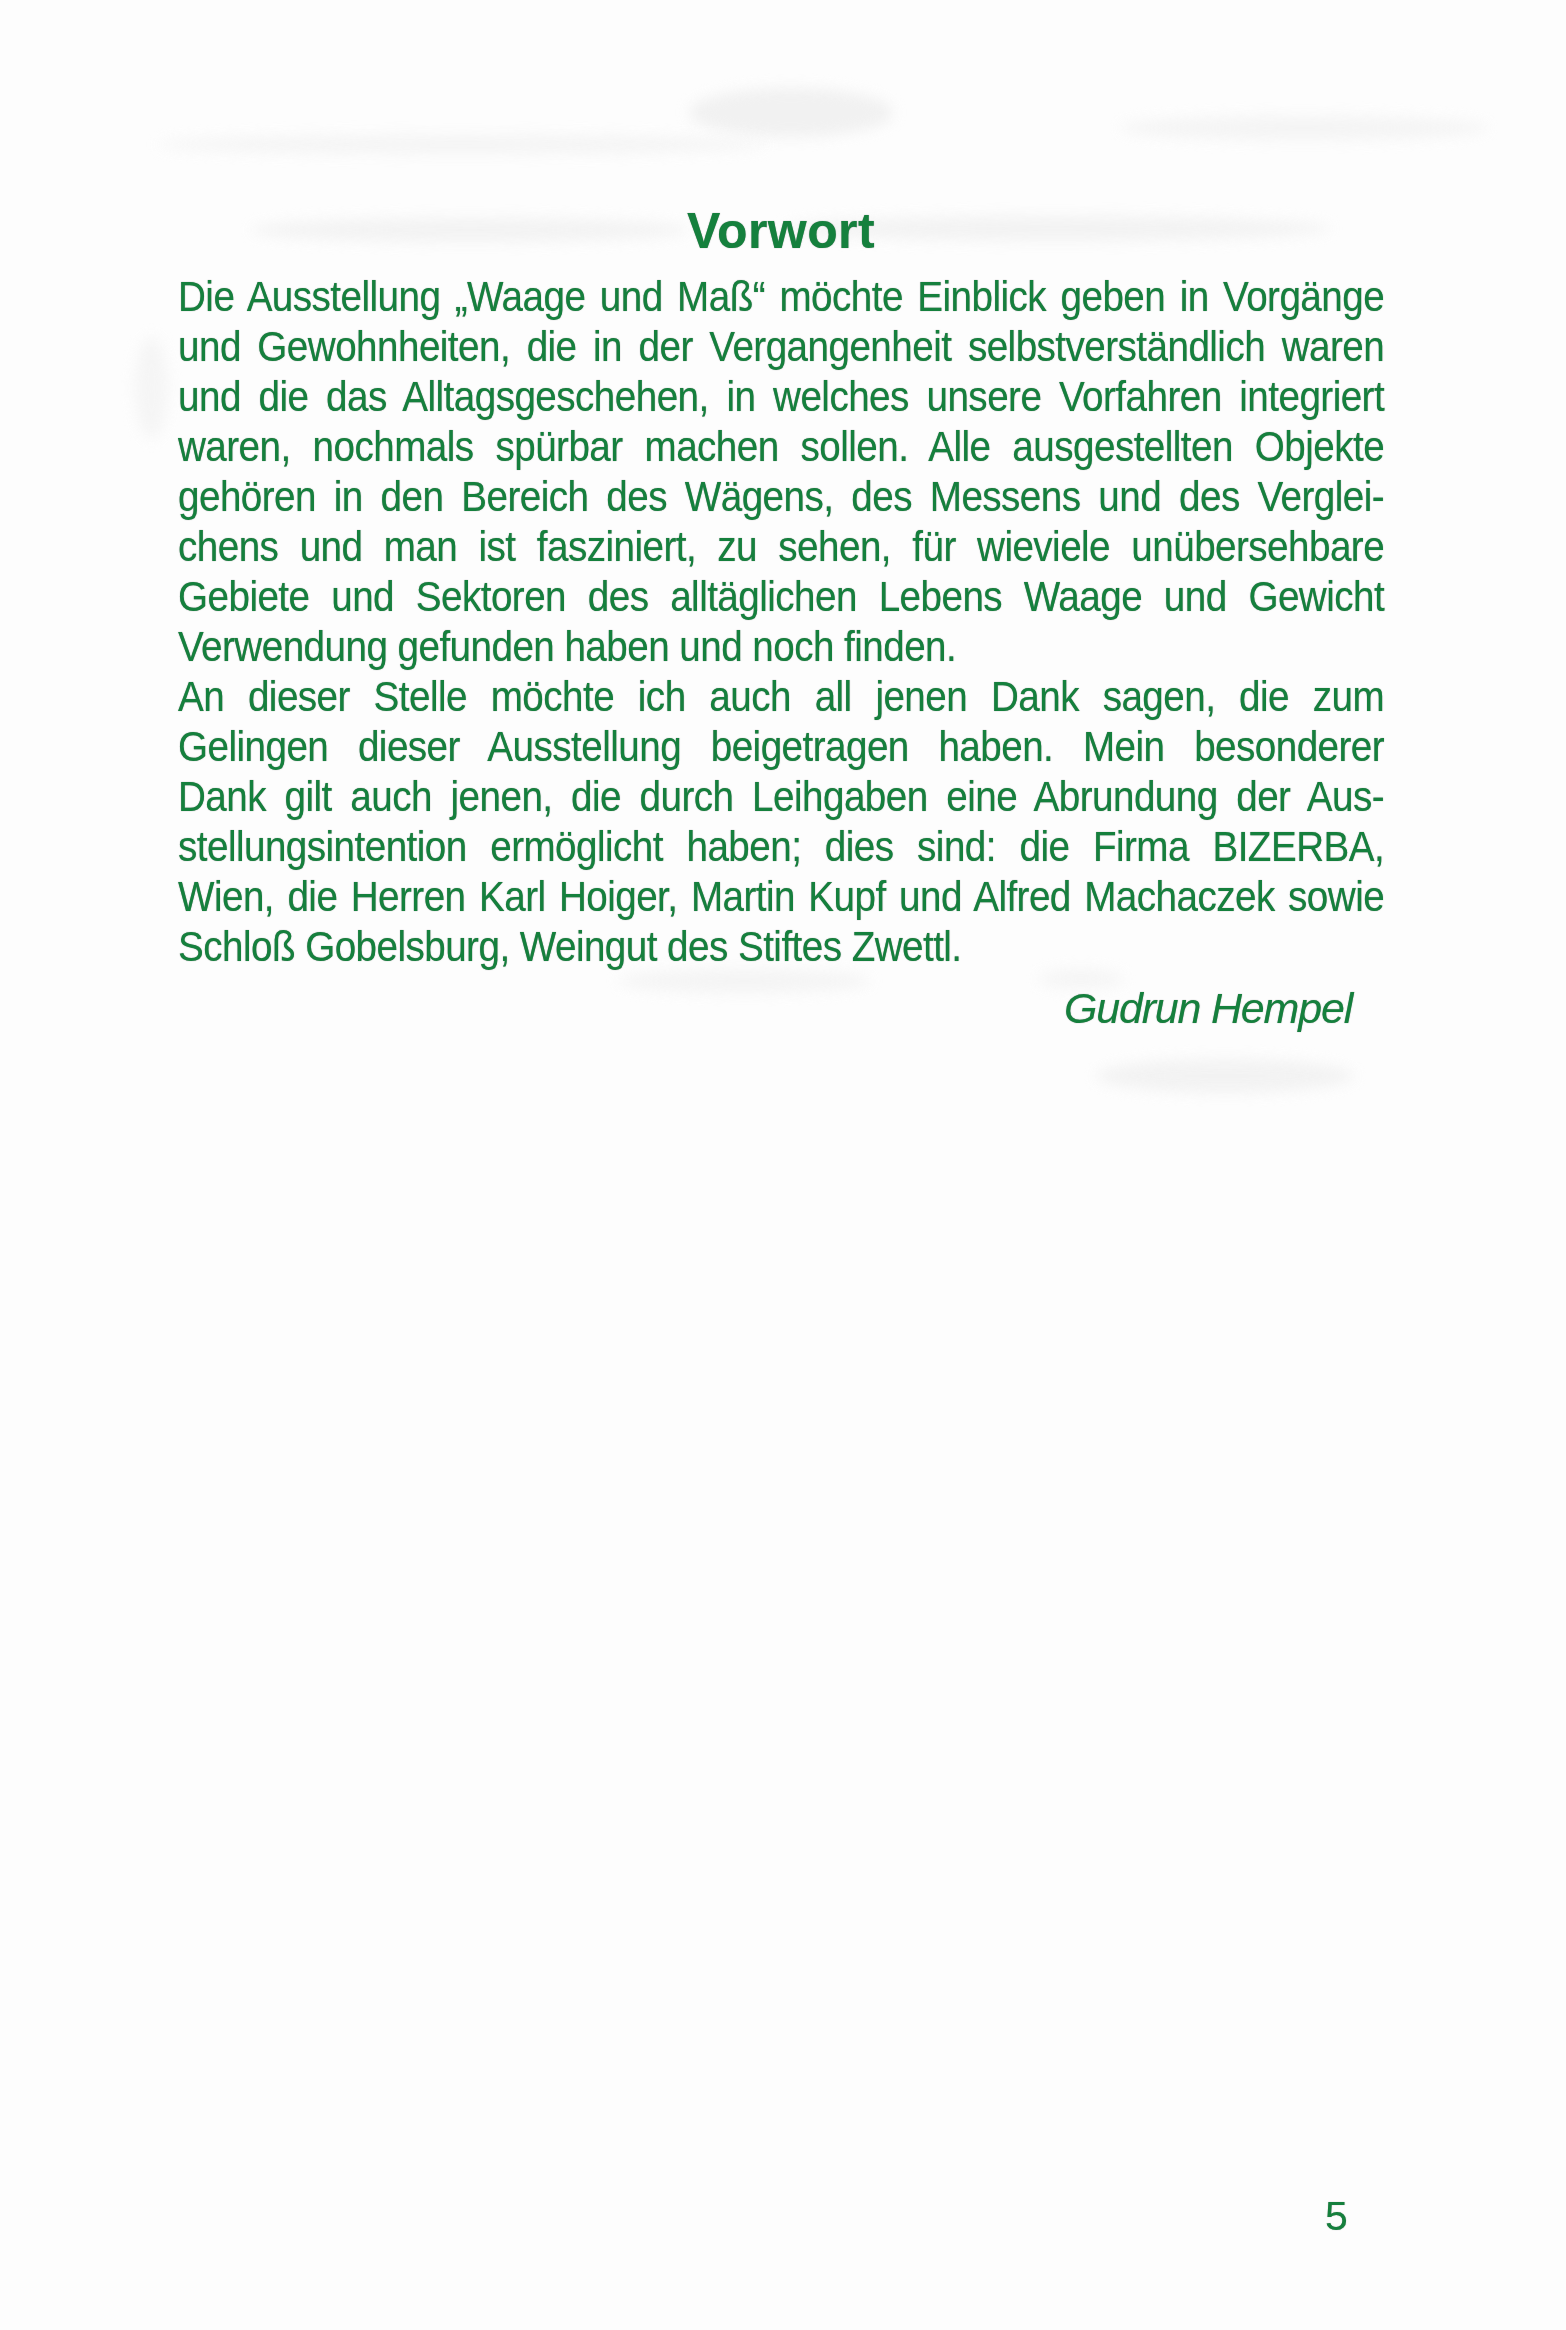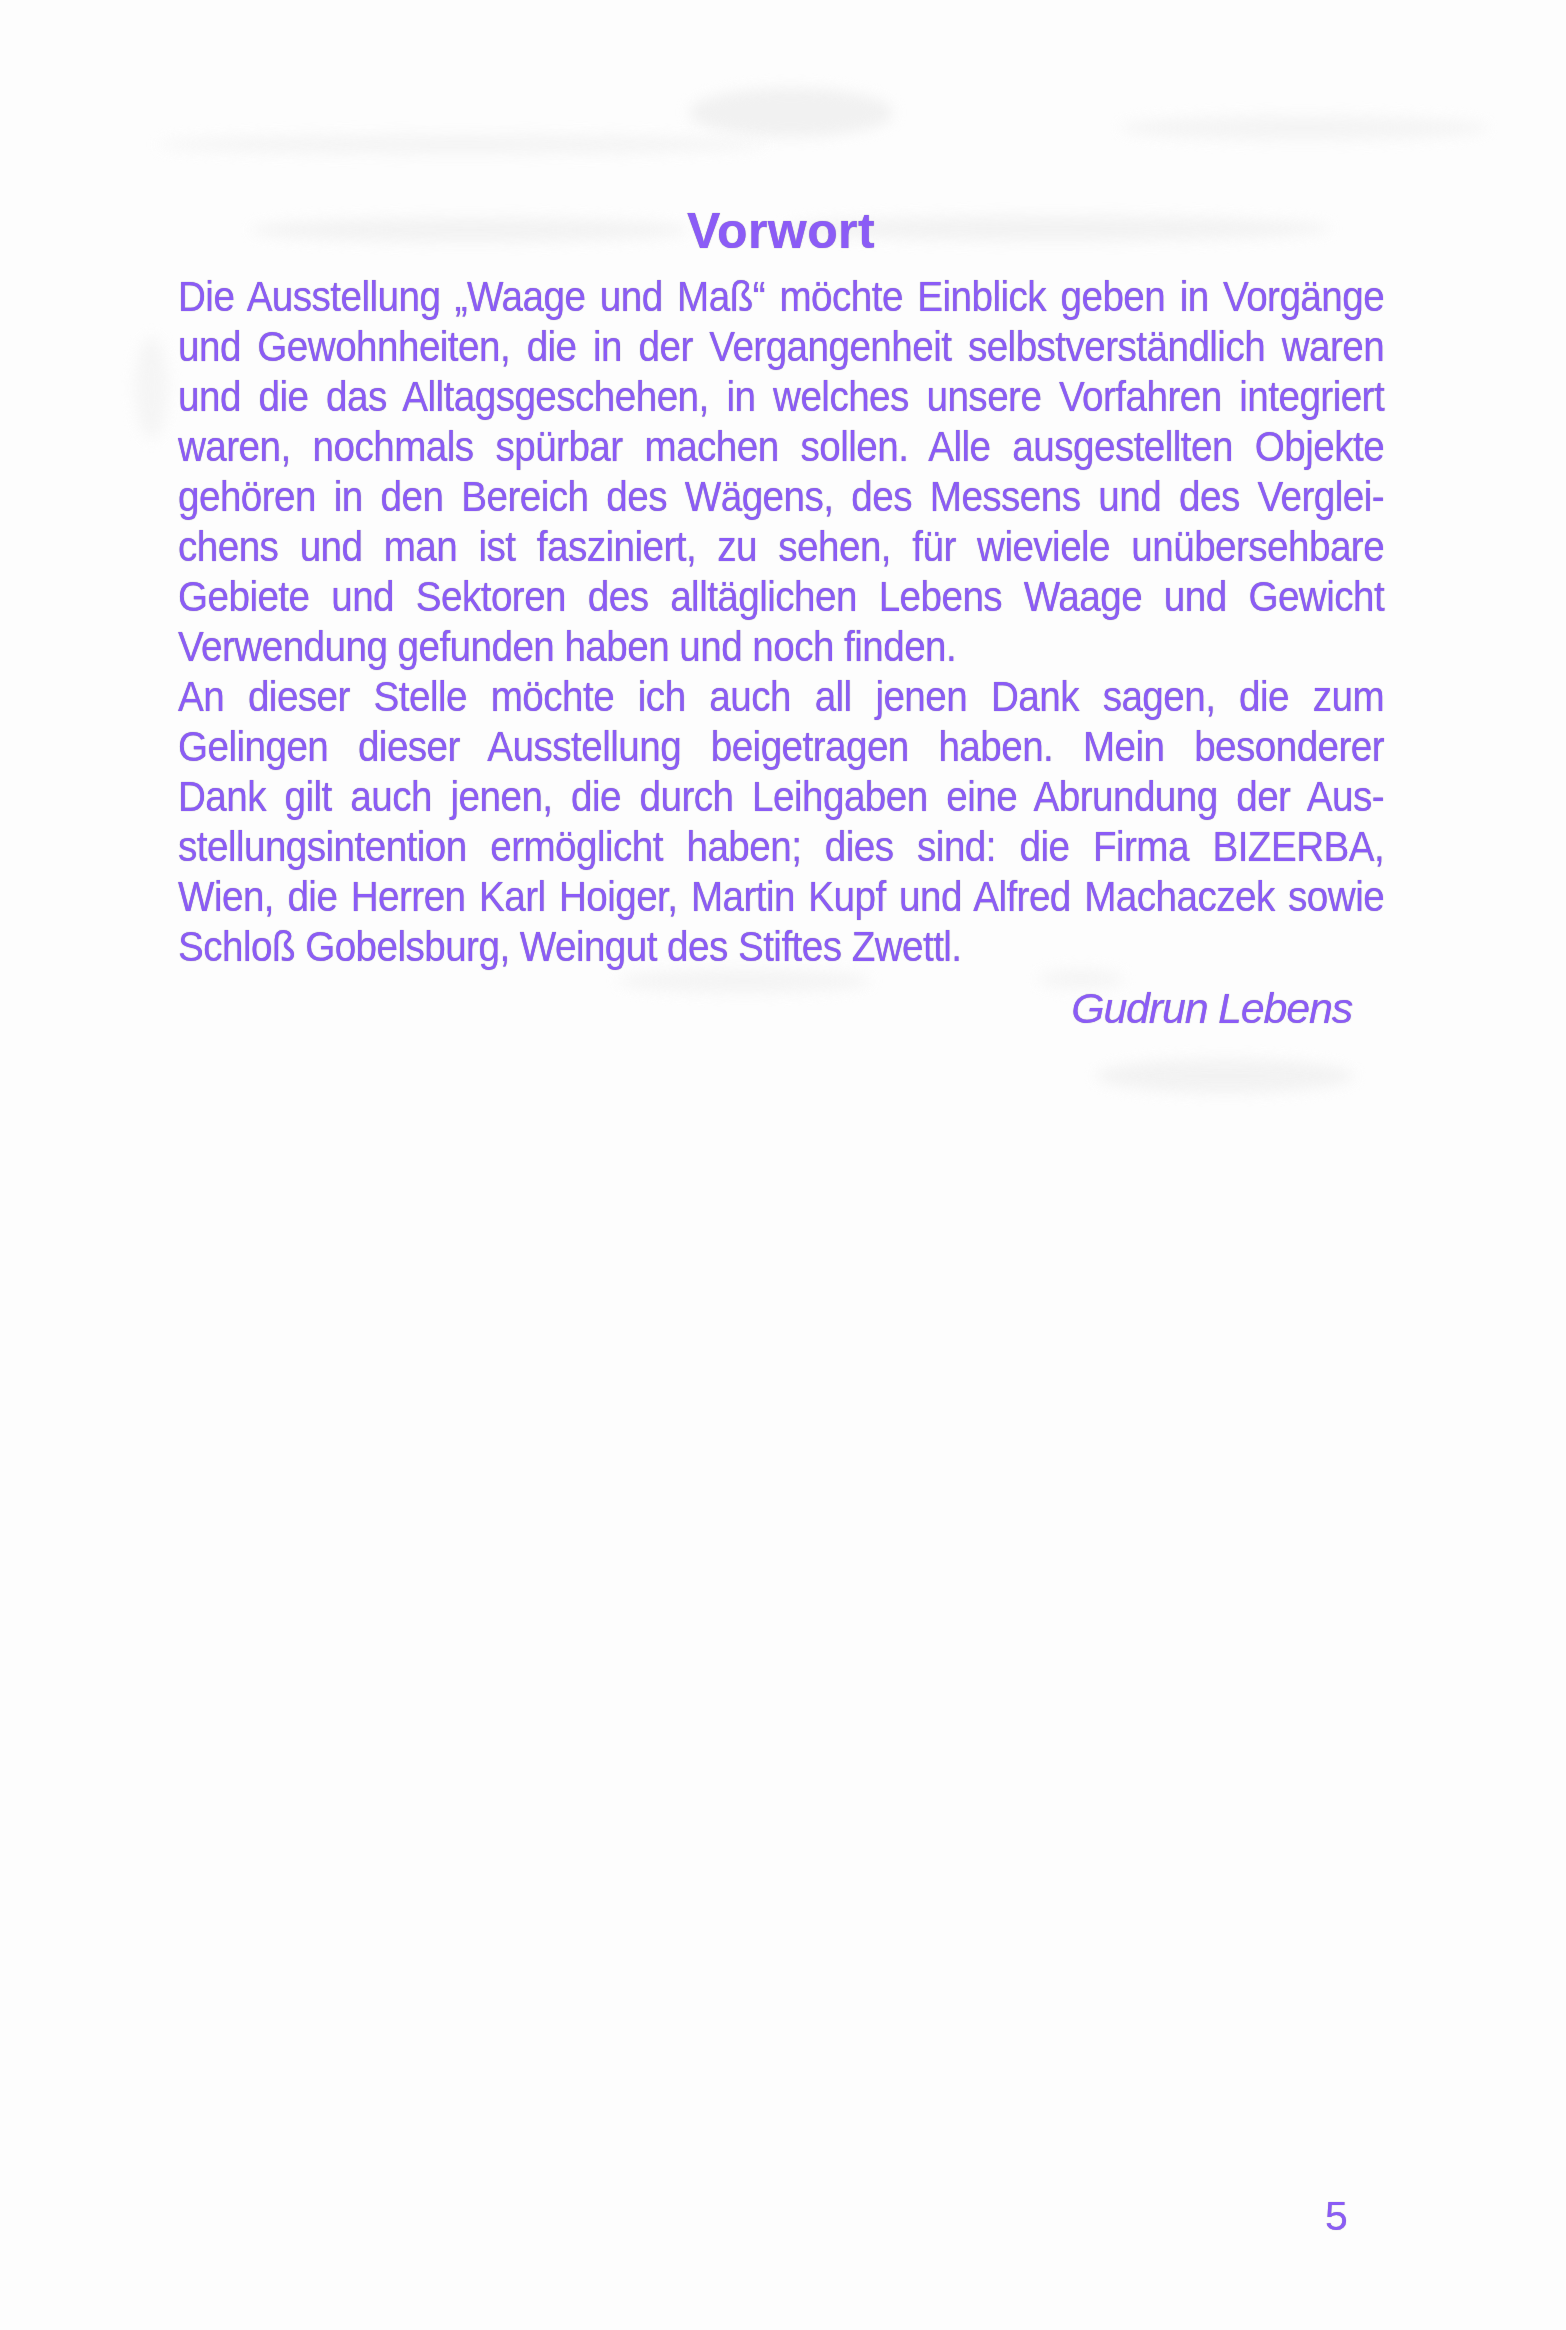--- a/index.html
+++ b/index.html
@@ -3,21 +3,21 @@
 <meta charset="utf-8">
 <style>
   html, body { margin: 0; padding: 0; }
   .page {
     position: relative;
     width: 1566px;
     height: 2330px;
     background: #fdfdfd;
     overflow: hidden;
     font-family: "Liberation Sans", sans-serif;
-    color: #8b5cf6;
+    color: #15803d;
   }
 
   
   .artifact {
     position: absolute;
     background: #efefef;
     border-radius: 50%;
     filter: blur(7px);
     opacity: 0.85;
   }
@@ -108,18 +108,18 @@
     <div class="line">Gebiete und Sektoren des alltäglichen Lebens Waage und Gewicht</div>
     <div class="line para-end">Verwendung gefunden haben und noch finden.</div>
     <div class="line">An dieser Stelle möchte ich auch all jenen Dank sagen, die zum</div>
     <div class="line">Gelingen dieser Ausstellung beigetragen haben. Mein besonderer</div>
     <div class="line">Dank gilt auch jenen, die durch Leihgaben eine Abrundung der Aus-</div>
     <div class="line">stellungsintention ermöglicht haben; dies sind: die Firma BIZERBA,</div>
     <div class="line">Wien, die Herren Karl Hoiger, Martin Kupf und Alfred Machaczek sowie</div>
     <div class="line para-end">Schloß Gobelsburg, Weingut des Stiftes Zwettl.</div>
   </div>
 
-  <div class="signature">Gudrun Lebens</div>
+  <div class="signature">Gudrun Hempel</div>
 
   <div class="page-number">5</div>
 
 </div>
 
 
 </body></html>

